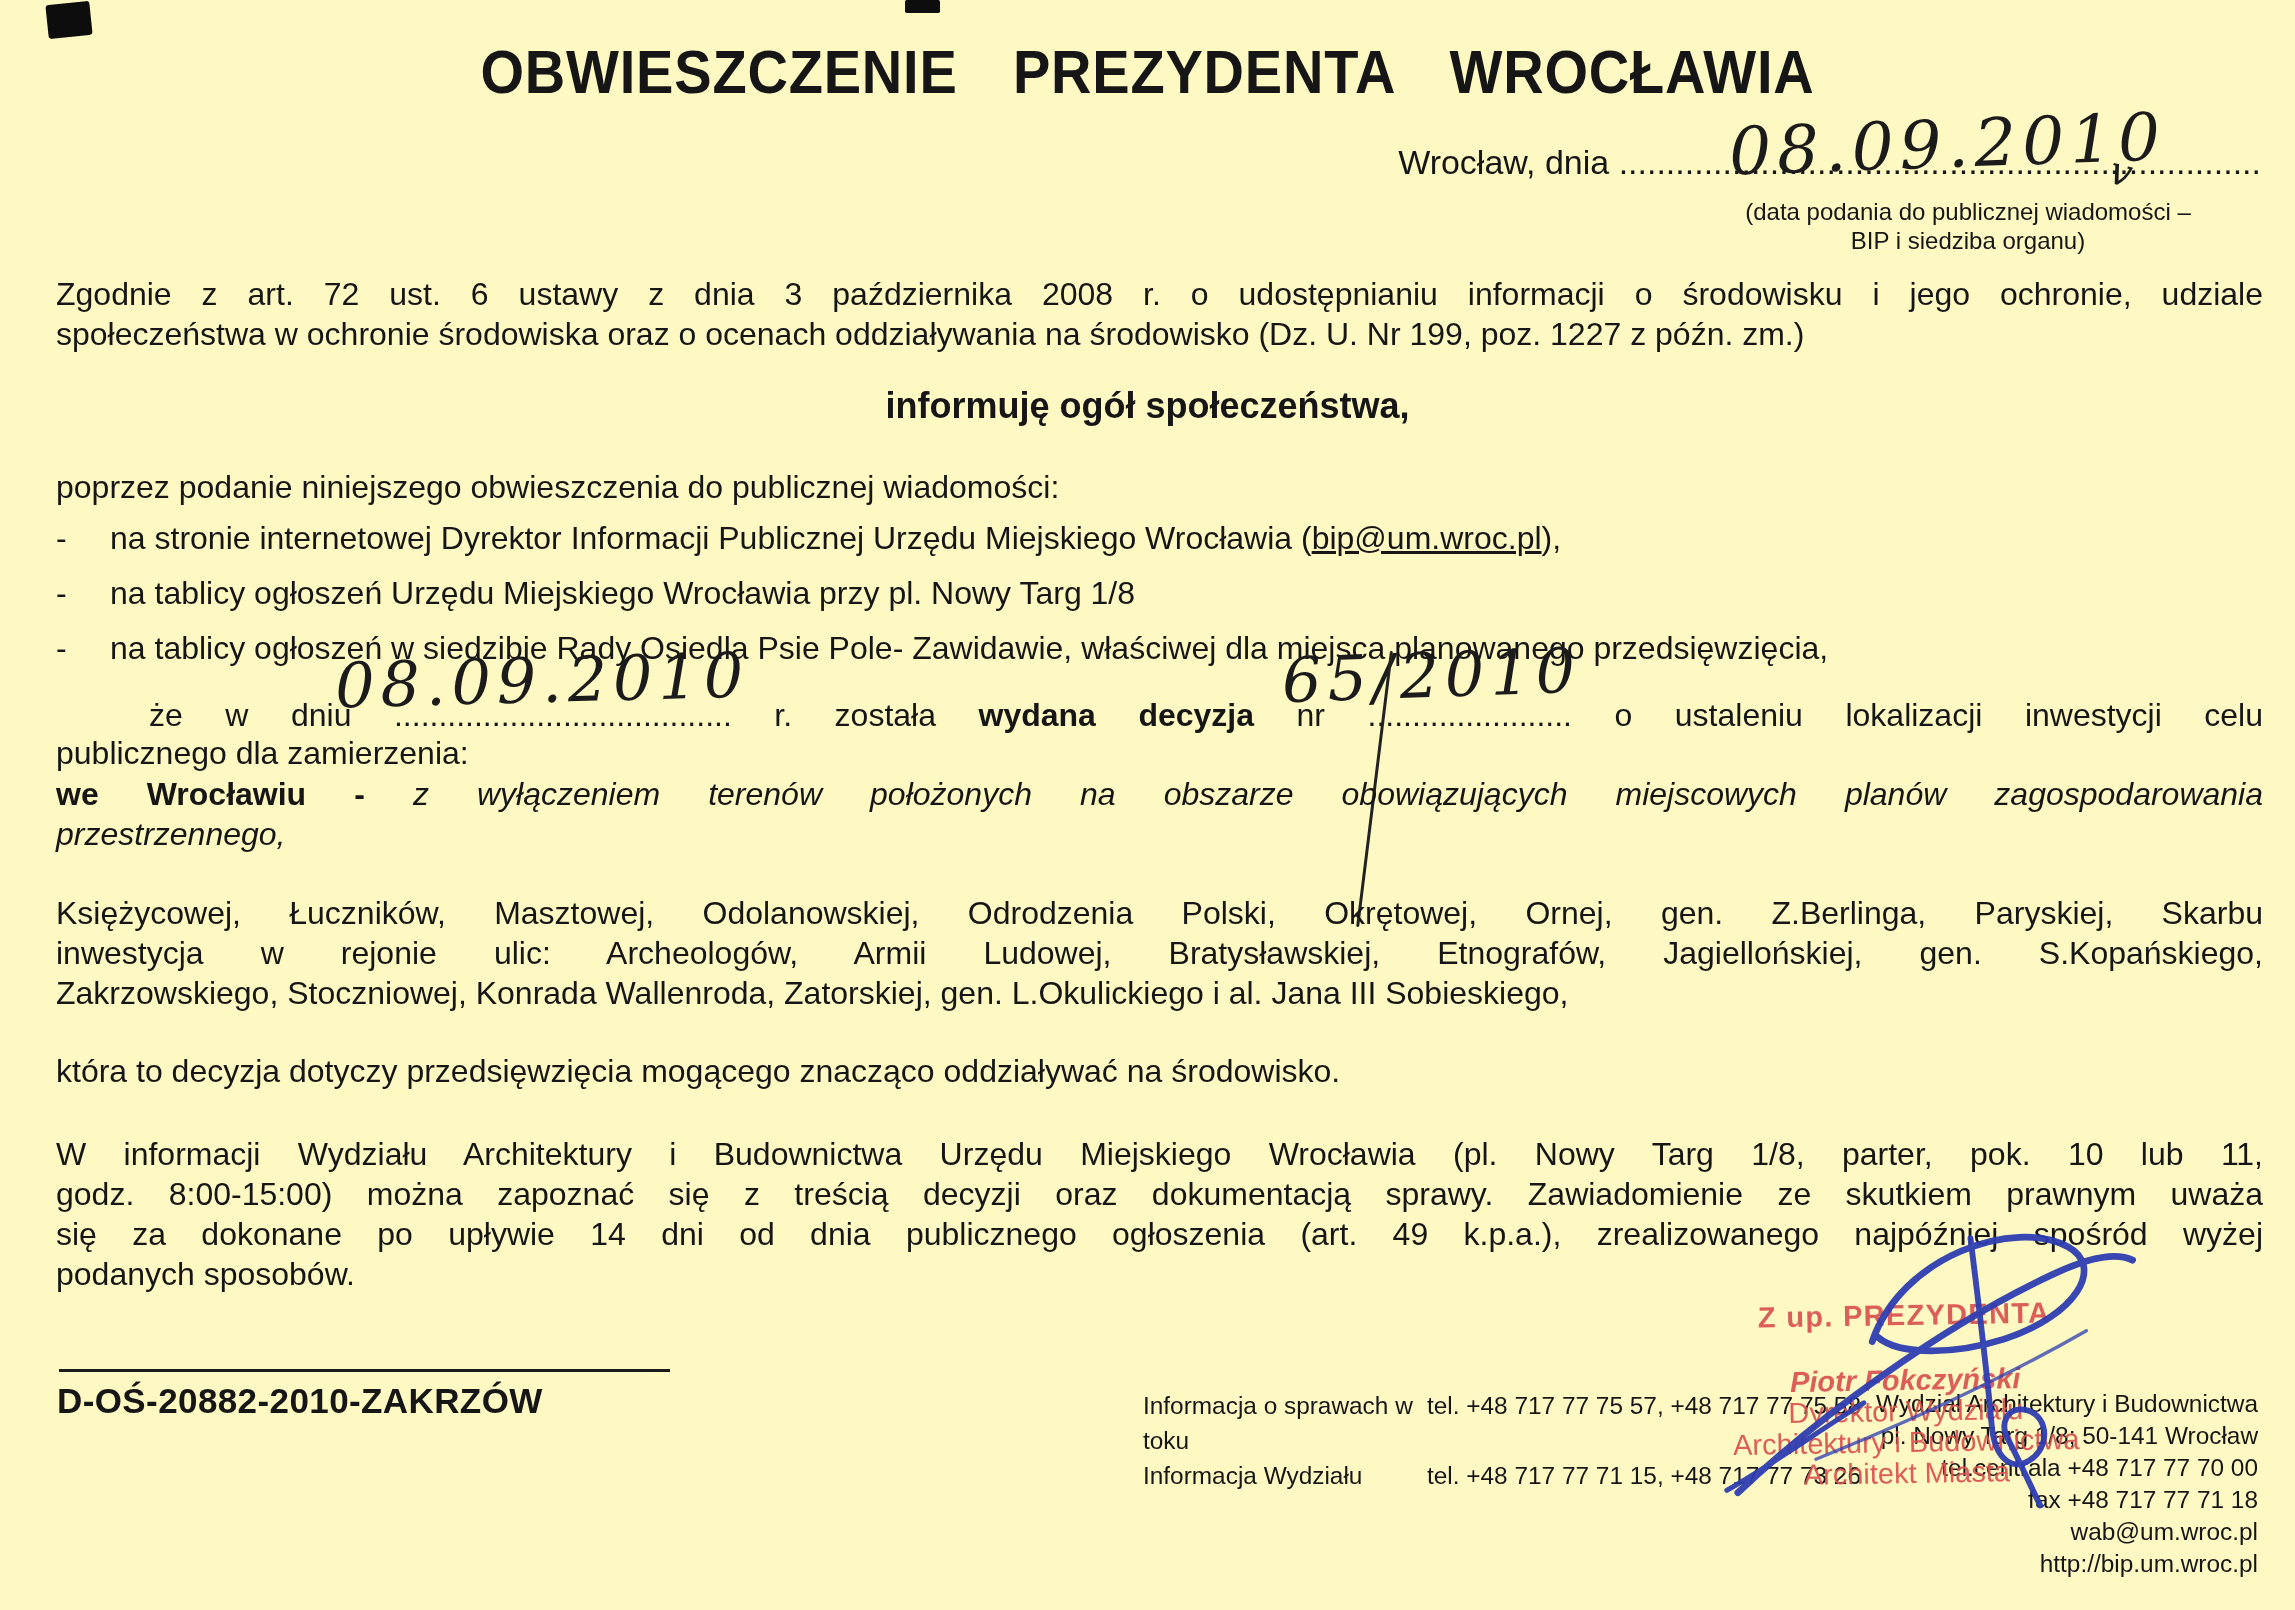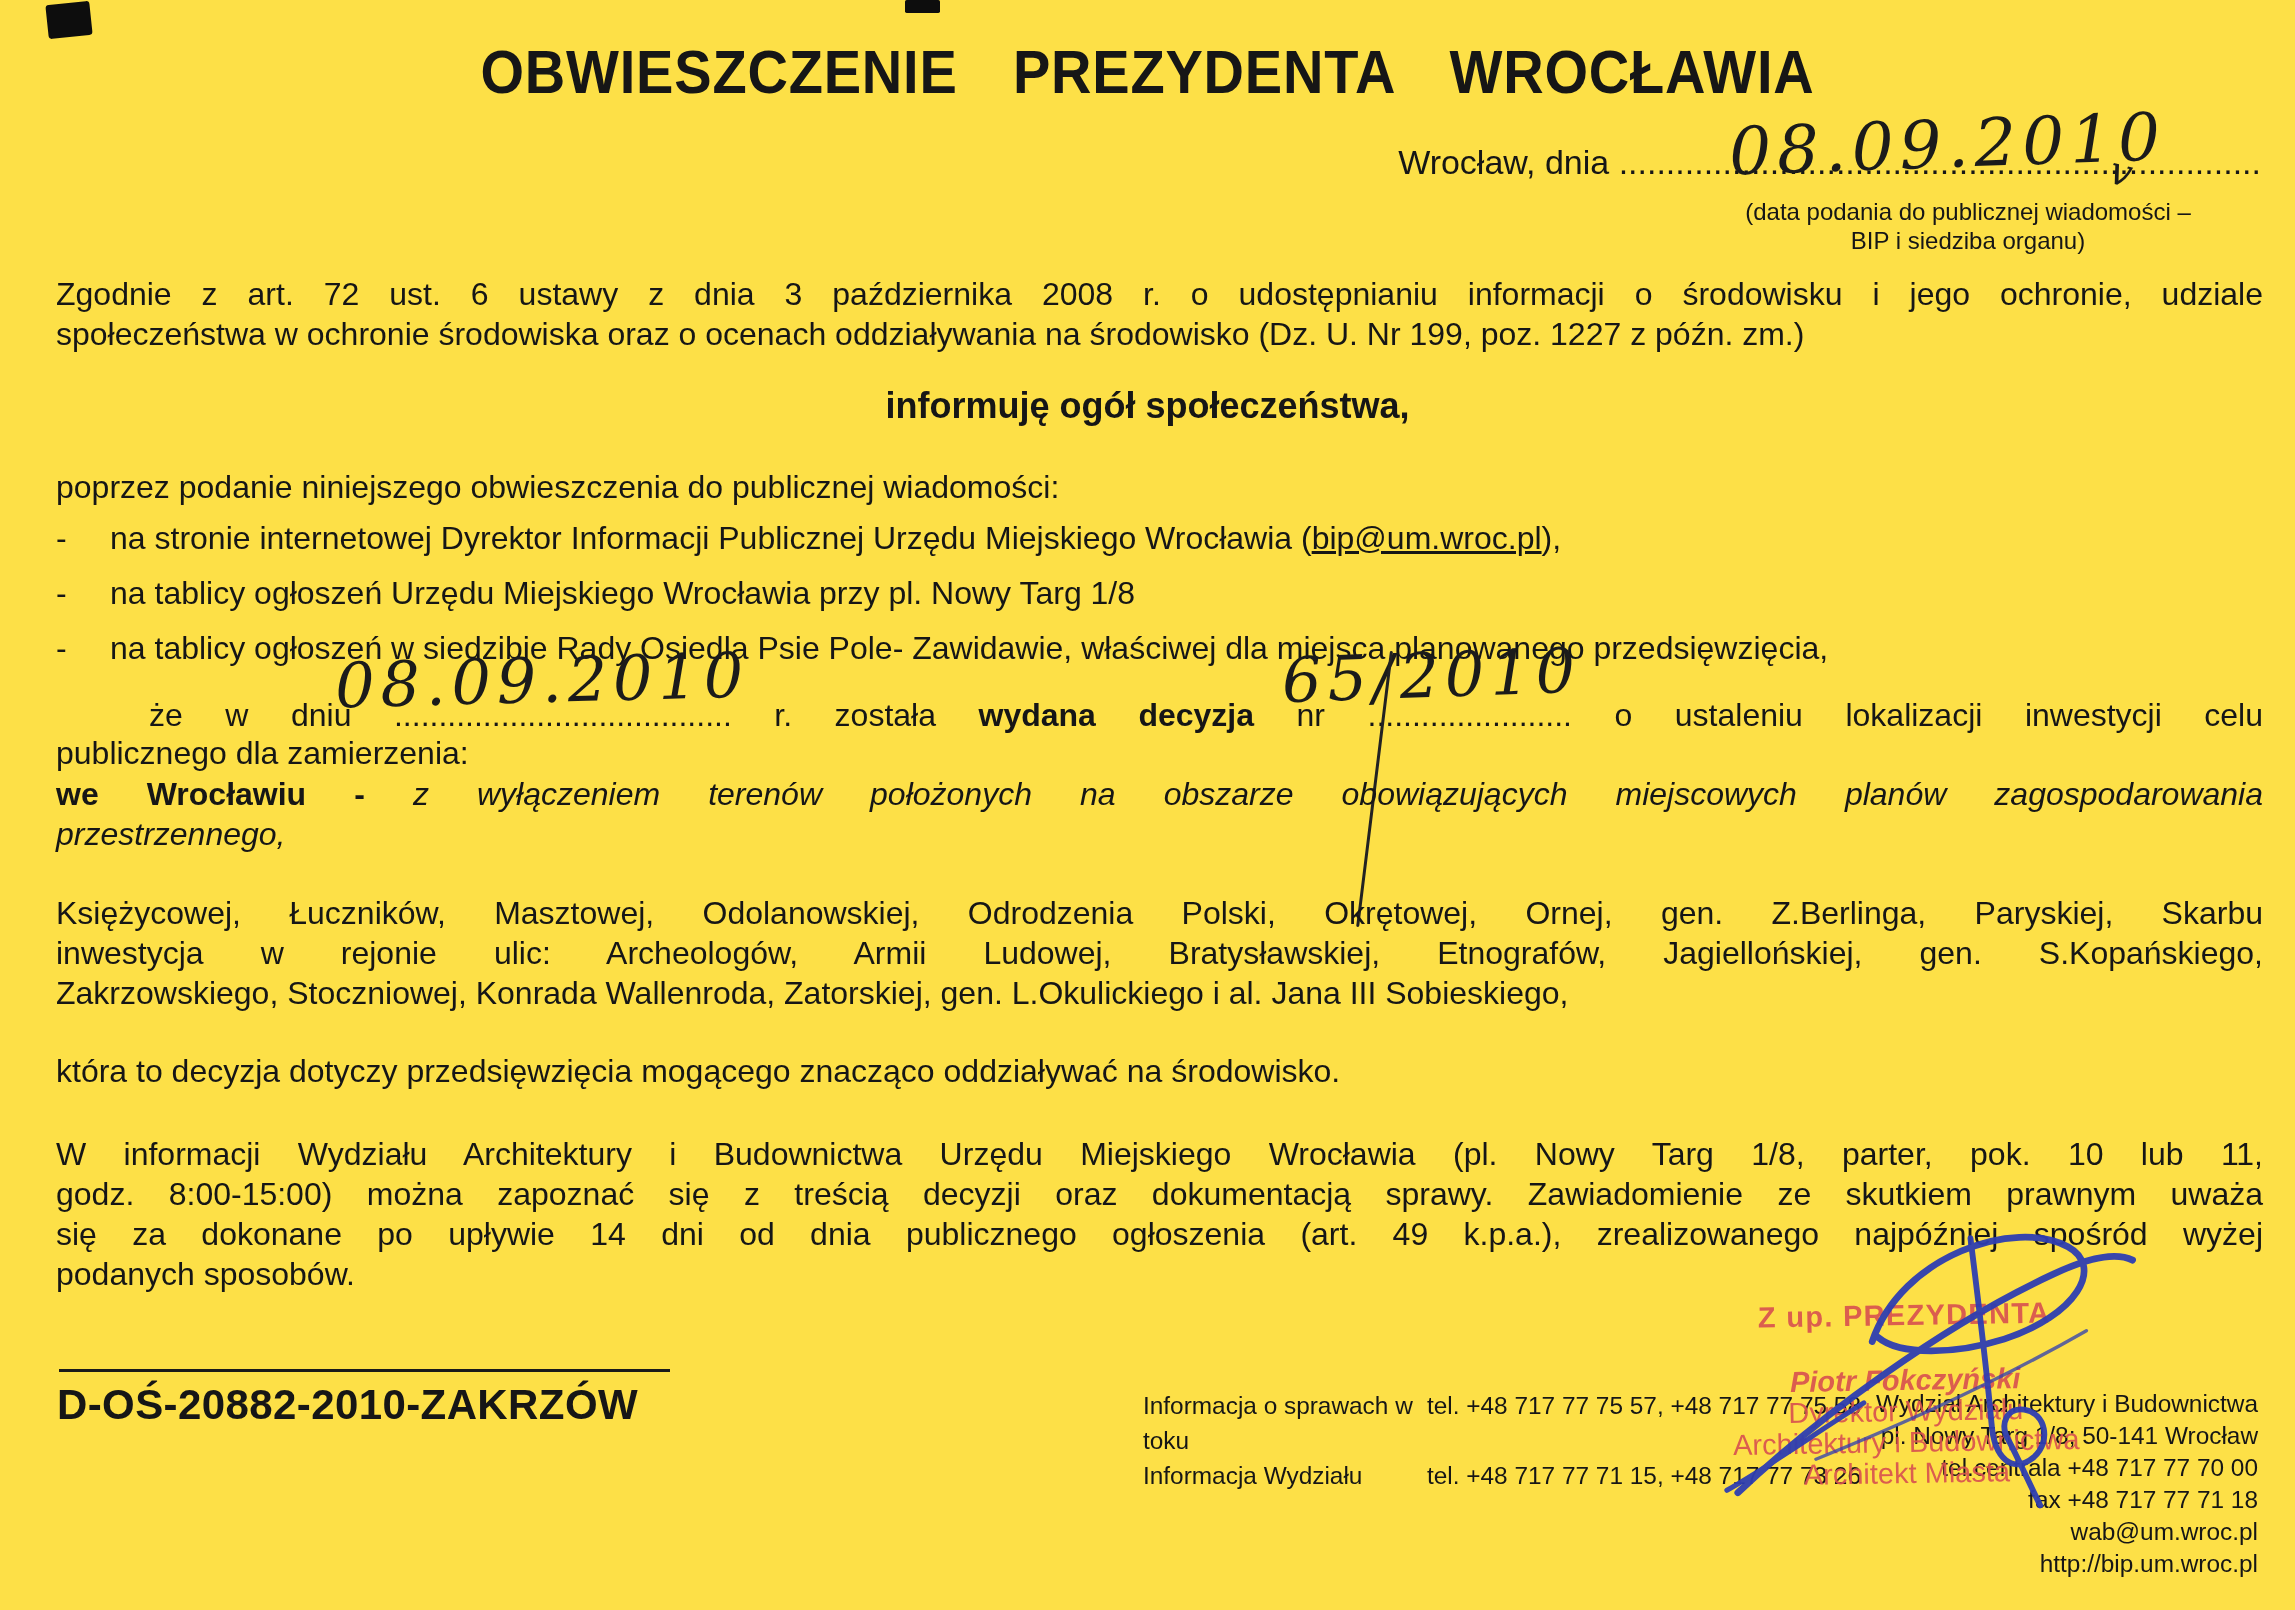--- a/index.html
+++ b/index.html
@@ -1,17 +1,17 @@
 <!DOCTYPE html>
 <html style="font-size:13.5px"><head>
 <meta charset="utf-8">
 <style>
   html,body{margin:0;padding:0;}
   body{width:2295px;height:1611px;background:#e9e9e9;}
-  #page{position:relative;width:2295px;height:1611px;background:#fde047;overflow:hidden;
+  #page{position:relative;width:2295px;height:1611px;background:#fef9c3;overflow:hidden;
         font-family:"Liberation Sans",sans-serif;color:#161616;}
   .abs{position:absolute;}
   .line{line-height:inherit;}
   .jl{text-align:justify;text-align-last:justify;}
   #title{top:39px;left:0;width:100%;text-align:center;font-size:56px;font-weight:bold;
          letter-spacing:0.8px;word-spacing:39px;transform:scaleY(1.08);}
   #dateline{top:143px;right:34px;font-size:34px;white-space:nowrap;}
   #date-note{top:197px;left:1665px;width:606px;text-align:center;font-size:24px;
              line-height:29px;}
   .hand{font-family:"DejaVu Serif",serif;font-style:italic;color:#1b1b1b;
@@ -32,21 +32,21 @@
   #slash-stroke{left:1390px;top:651px;width:3.4px;height:278px;background:#222;
                 transform:rotate(7deg);transform-origin:top center;border-radius:1.7px;}
   #decision-line2{left:56px;top:735px;font-size:32px;}
   #project{left:56px;top:774px;width:2207px;font-size:32px;line-height:40px;}
   .b{font-weight:bold;}
   .i{font-style:italic;}
   #streets{left:56px;top:893px;width:2207px;font-size:32px;line-height:40px;}
   #impact{left:56px;top:1053px;font-size:32px;}
   #info{left:56px;top:1134px;width:2207px;font-size:32px;line-height:40px;}
   #rule{left:59px;top:1369px;width:611px;height:2.5px;background:#1a1a1a;}
-  #reference{left:57px;top:1381px;font-size:42px;font-weight:bold;letter-spacing:0.4px;}
+  #reference{left:57px;top:1381px;font-size:35px;font-weight:bold;letter-spacing:0.4px;}
   #footer-left{left:1099px;top:1388px;font-size:24.4px;line-height:35px;}
   .f-row{display:flex;}
   .f-label{width:284px;flex:0 0 284px;margin-left:44px;}
   #footer-right{right:37px;top:1388px;text-align:right;font-size:24.4px;line-height:32px;}
   #stamp{left:1708px;top:1300px;width:395px;text-align:center;color:#d9534f;
          opacity:.92;transform:rotate(-1deg);z-index:2;font-size:29px;line-height:31px;}
   #stamp .auth{letter-spacing:1.3px;font-weight:bold;margin-bottom:34px;}
   #stamp .name{font-style:italic;font-weight:bold;}
   #signature{left:1691px;top:1203px;z-index:3;}
   .artifact{background:#0d0d0d;}

